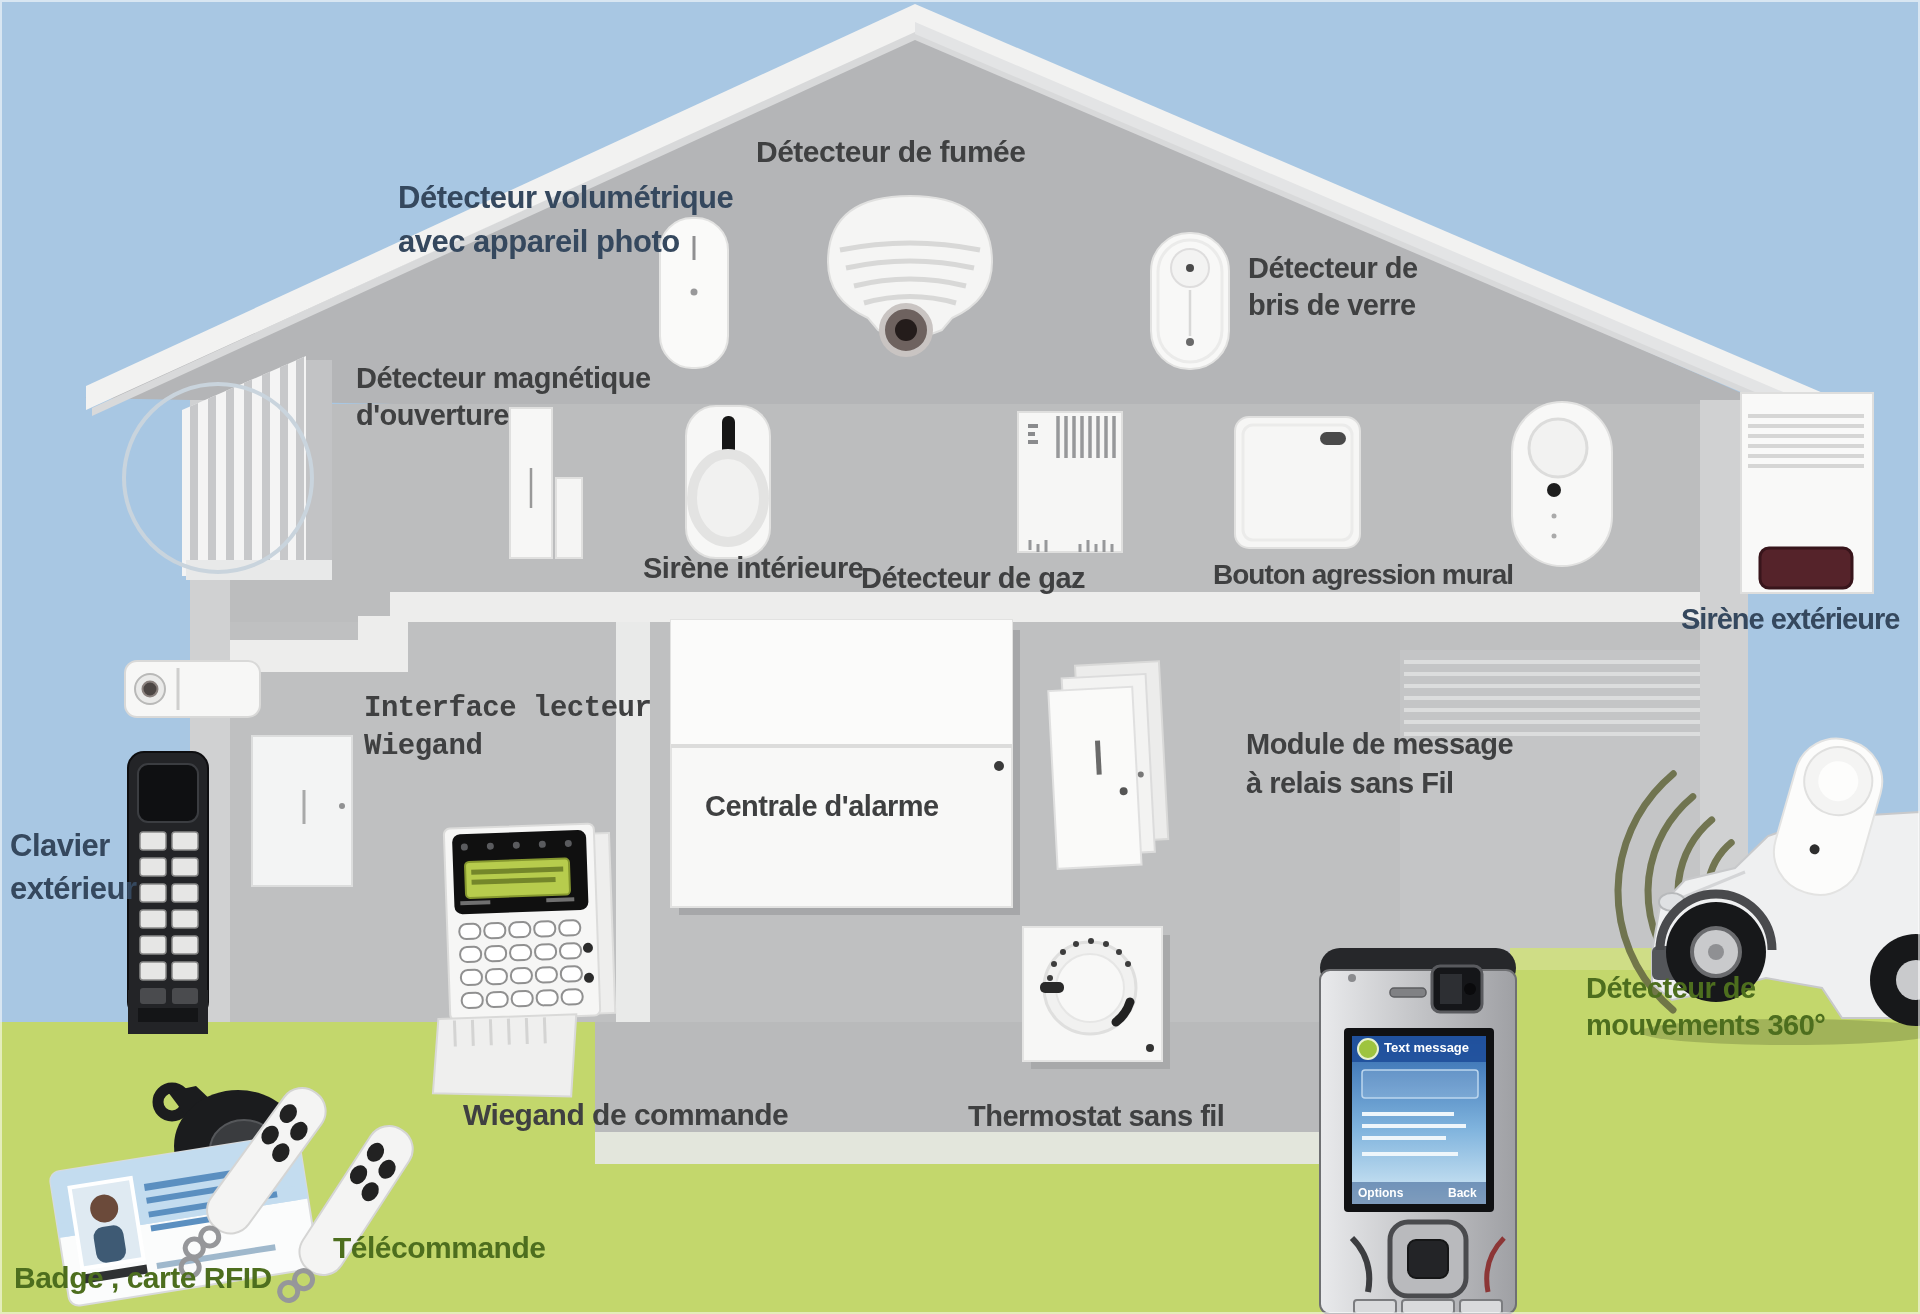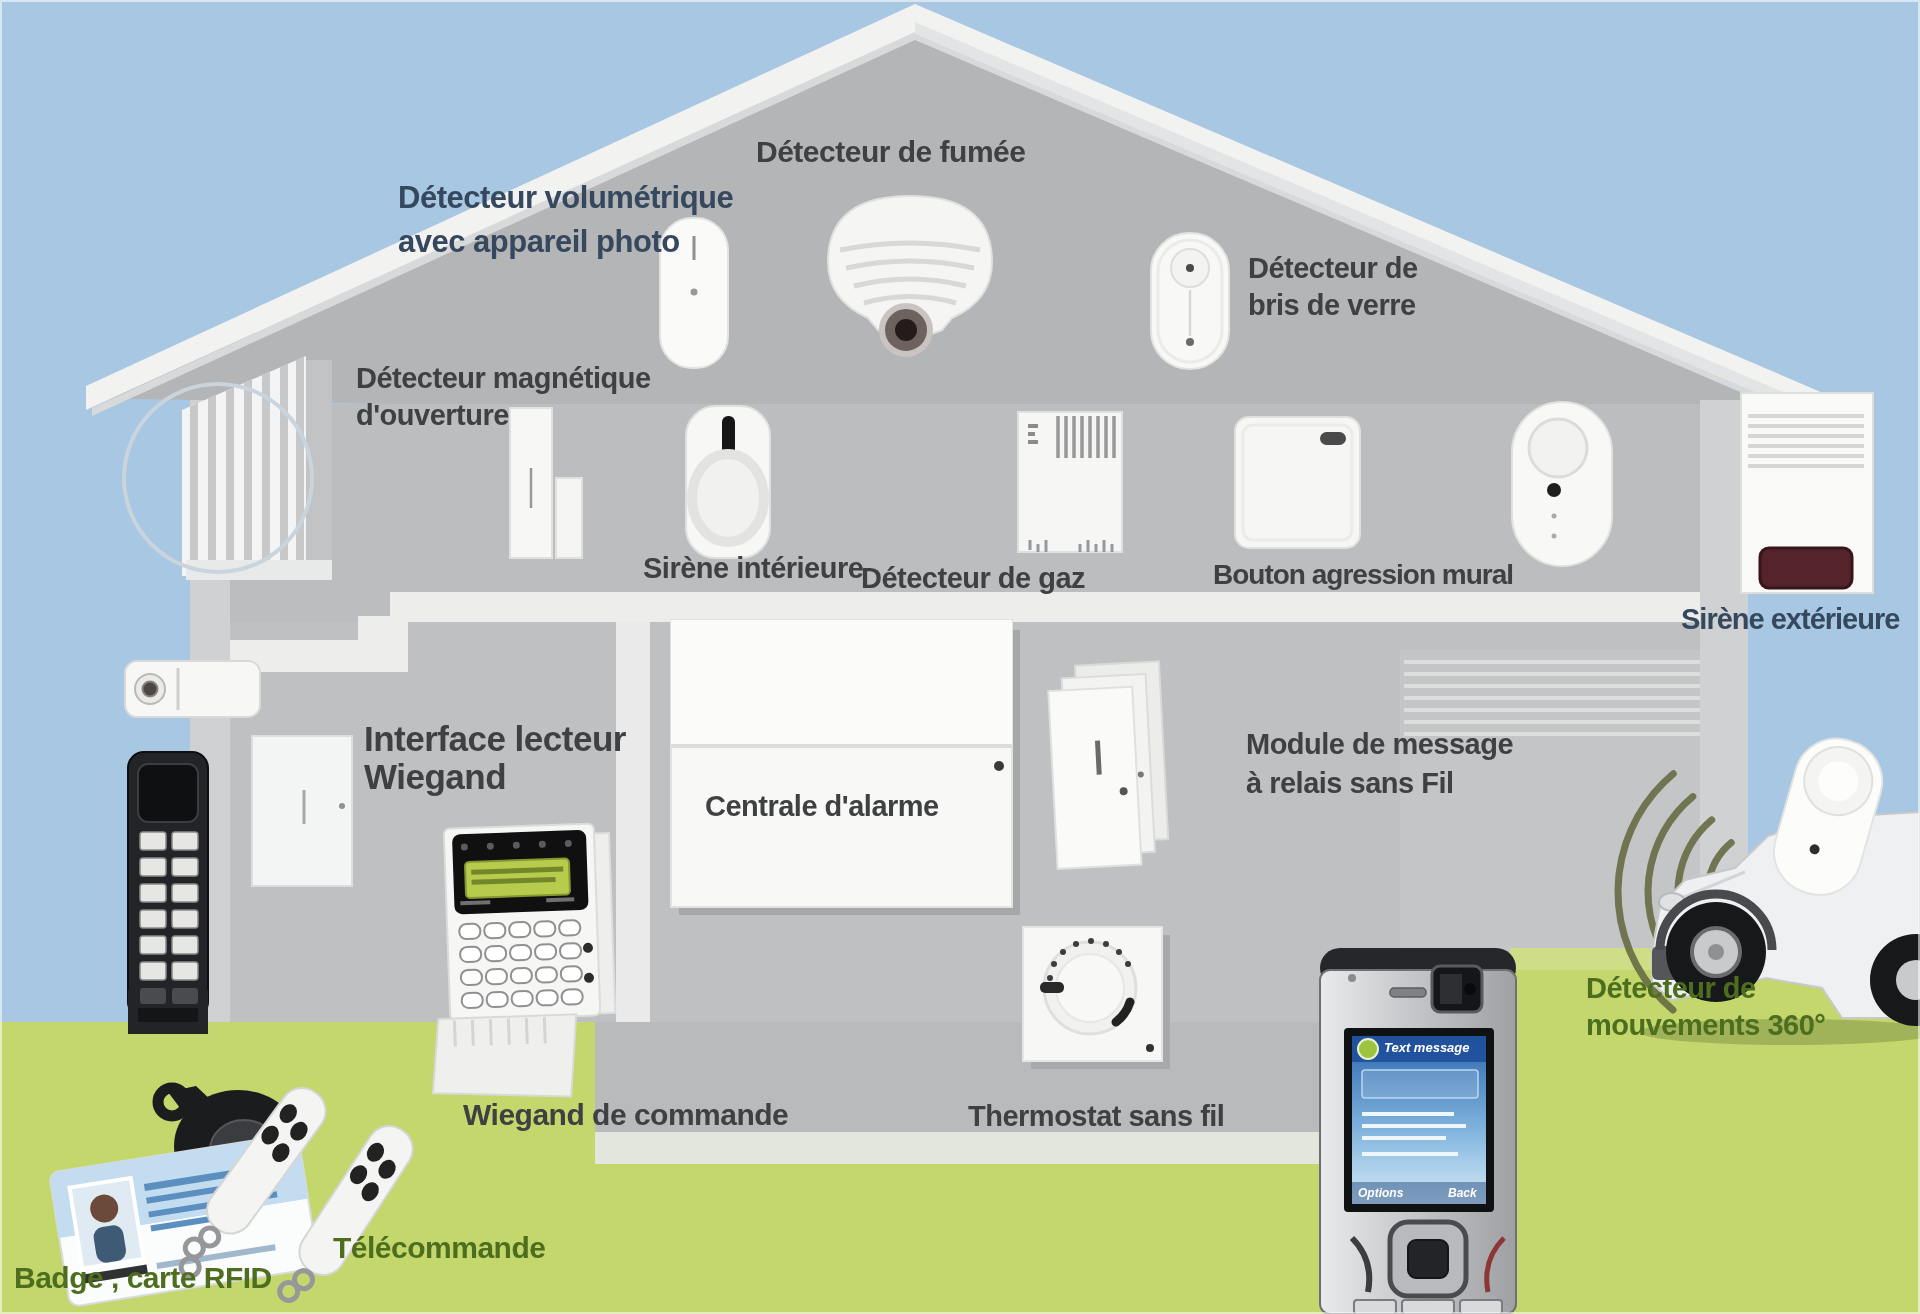--- a/index.html
+++ b/index.html
@@ -4,21 +4,21 @@
 <style>
   html,body{margin:0;padding:0;background:#888;}
   #stage{position:relative;width:1920px;height:1314px;overflow:hidden;
          font-family:"Liberation Sans",sans-serif;background:#a8c7e3;}
   #scene{position:absolute;left:0;top:0;}
   .lbl{position:absolute;font-weight:700;font-size:28px;line-height:36px;
        letter-spacing:-0.5px;color:#3f4041;white-space:nowrap;}
   .lbl.blue{color:#35485e;}
   .lbl.green{color:#4d6e1e;}
   .phone-txt{position:absolute;color:#ffffff;font-weight:700;
-             font-family:"Liberation Sans",sans-serif;font-style:italic;}
+             font-family:"Liberation Sans",sans-serif;}
   .frame{position:absolute;inset:0;border:2px solid rgba(255,255,255,.55);
          pointer-events:none;}
 </style>
 </head>
 <body>
 
 <div id="stage">
 
 <svg id="scene" width="1920" height="1314" viewBox="0 0 1920 1314">
   <defs>
@@ -452,32 +452,36 @@
 </div>
 
 <div class="lbl" style="left:643px;top:550px;font-size:29px;">Sirène intérieure</div>
 
 <div class="lbl" style="left:861px;top:560px;font-size:29px;">Détecteur de gaz</div>
 
 <div class="lbl" style="left:1213px;top:557px;font-size:28px;letter-spacing:-1px;">Bouton agression mural</div>
 
 <div class="lbl blue" style="left:1681px;top:601px;font-size:29px;letter-spacing:-1px;">Sirène extérieure</div>
 
-<div class="lbl" style="left:364px;top:720px;line-height:38px;font-size:35px;">
+<div class="lbl" style="left:364px;top:690px;line-height:38px;font-size:29px;font-family:Liberation Mono, monospace;">
   <div>Interface lecteur</div>
   <div>Wiegand</div>
 </div>
 
 <div class="lbl" style="left:705px;top:788px;font-size:29px;">Centrale d'alarme</div>
 
 <div class="lbl" style="left:1246px;top:725px;line-height:39px;font-size:29px;">
   <div>Module de message</div>
   <div>à relais sans Fil</div>
 </div>
 
+<div class="lbl blue" style="left:10px;top:824px;line-height:43px;font-size:31px;">
+  <div>Clavier</div>
+  <div>extérieur</div>
+</div>
 
 <div class="lbl" style="left:463px;top:1097px;font-size:30px;">Wiegand de commande</div>
 
 <div class="lbl" style="left:968px;top:1098px;font-size:29px;">Thermostat sans fil</div>
 
 <div class="lbl green" style="left:14px;top:1252px;font-size:30px;margin-top:8px;">Badge , carte RFID</div>
 
 <div class="lbl green" style="left:333px;top:1230px;font-size:30px;">Télécommande</div>
 
 <div class="lbl green" style="left:1586px;top:970px;line-height:37px;font-size:29px;">

